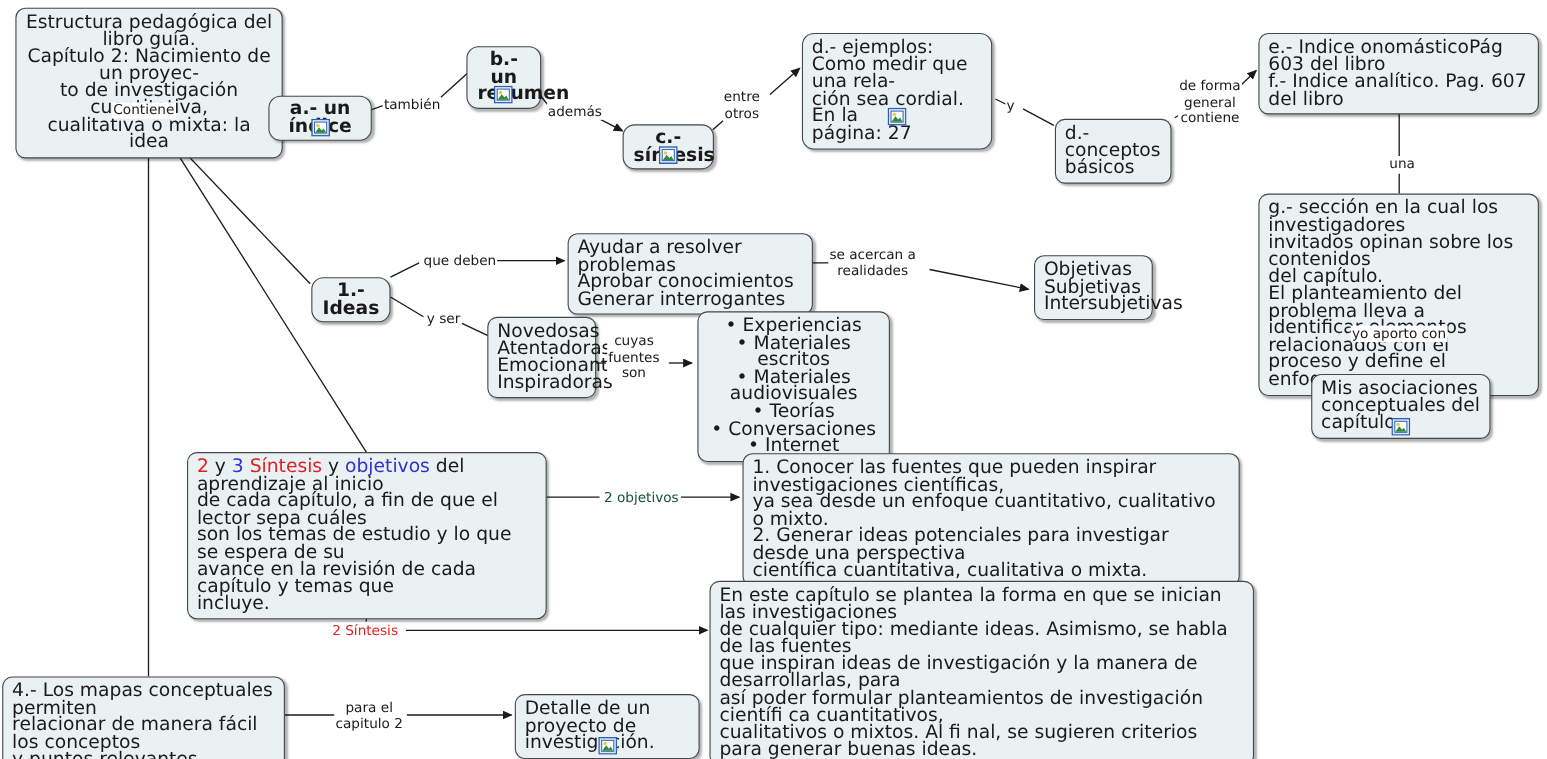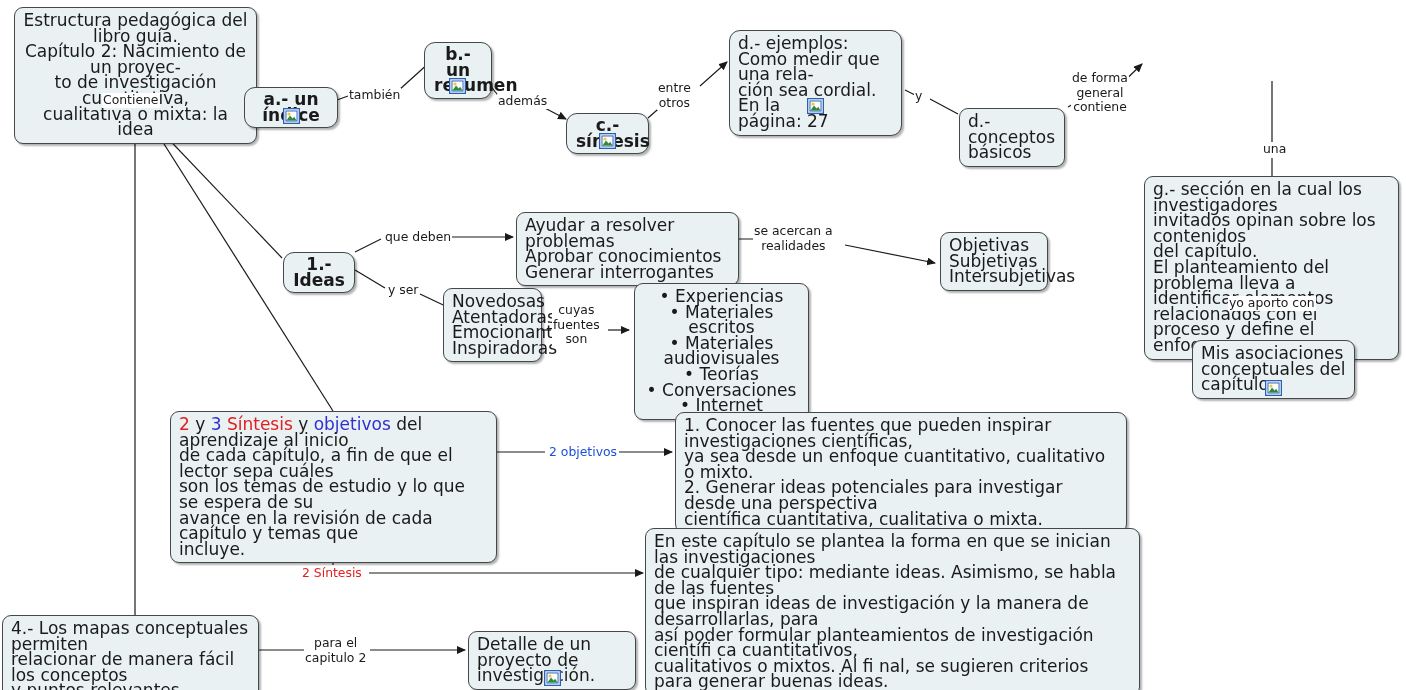--- a/index.html
+++ b/index.html
@@ -51,21 +51,21 @@
     position: absolute;
     font-size: 12.4px;
     line-height: 14.6px;
     color: #1a1a1a;
     background: #ffffff;
     white-space: pre-line;
     z-index: 4;
     padding: 0 1px;
   }
   .edge-label.red { color: #e02020; }
-  .edge-label.blue { color: #1d4ed8; }
+  .edge-label.blue { color: #14532d; }
   .edge-label.center { text-align: center; }
   .img-badge {
     position: absolute;
     width: 17px;
     height: 16px;
     z-index: 5;
   }
   .tok-red { color: #e02020; }
   .tok-blue { color: #3030d0; }
   .tok-black { color: #1a1a1a; }
@@ -182,20 +182,22 @@
       <rect x="0.5" y="0.5" width="16" height="15" fill="#dfe9f5" stroke="#2b5fb5" stroke-width="1.4"></rect>
       <rect x="3" y="3" width="11" height="10" fill="#fdfdfd" stroke="#2b5fb5" stroke-width="0.9"></rect>
       <circle cx="6" cy="6" r="1.6" fill="#f2c544"></circle>
       <path d="M3.5 12.6 L7 7.6 L9.6 10.6 L11.2 8.8 L13.5 12.6 z" fill="#2f8b3a"></path>
     </svg>
   </span>
 
   <div class="node" style="left:959px; top:108px; width:106px;">d.- conceptos
 básicos</div>
 
+  <div class="node" style="left:1144px; top:30px; width:255px;">e.- Indice onomásticoPág 603 del libro
+f.- Indice analítico. Pag. 607 del libro</div>
 
   <div class="node" style="left:1144px; top:176px; width:255px;">g.- sección en la cual los investigadores
 invitados opinan sobre los contenidos
 del capítulo.
 El planteamiento del problema lleva a
 identificar elementos relacionados con el
 proceso y define el enfoque.</div>
 
   <div class="node" style="left:1192px; top:340px; width:163px;">Mis asociaciones
 conceptuales del capítulo</div>

